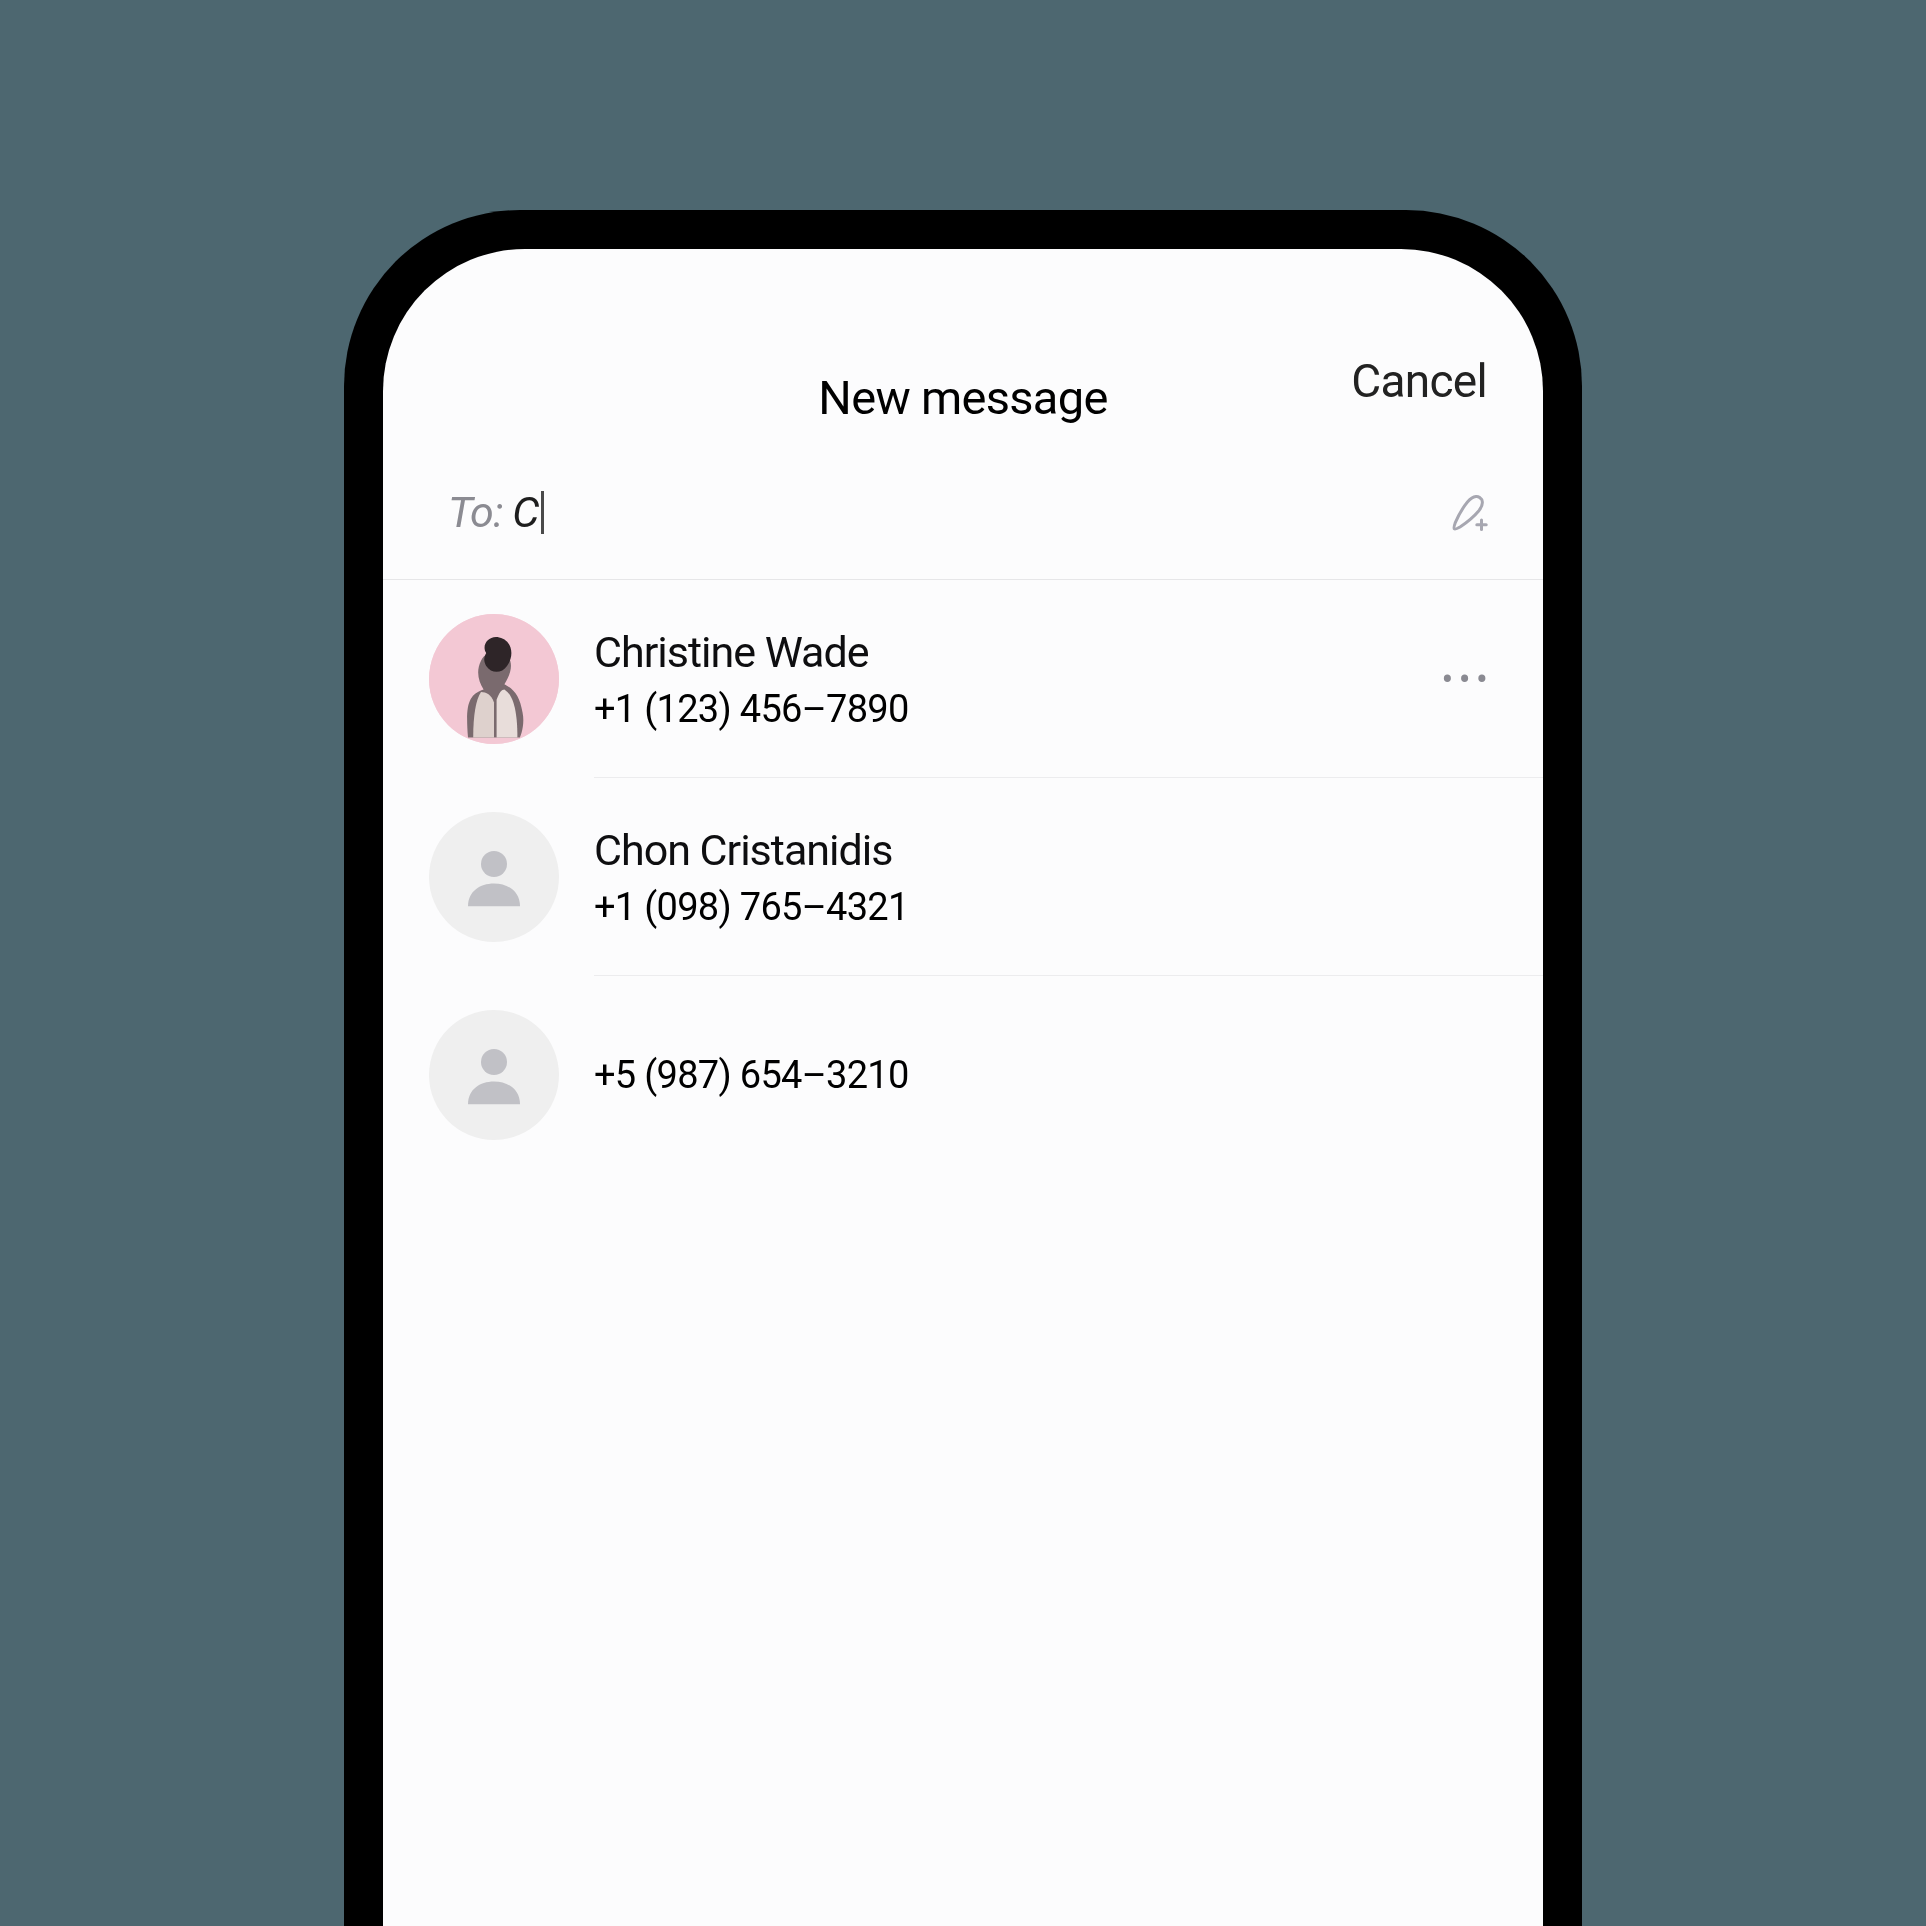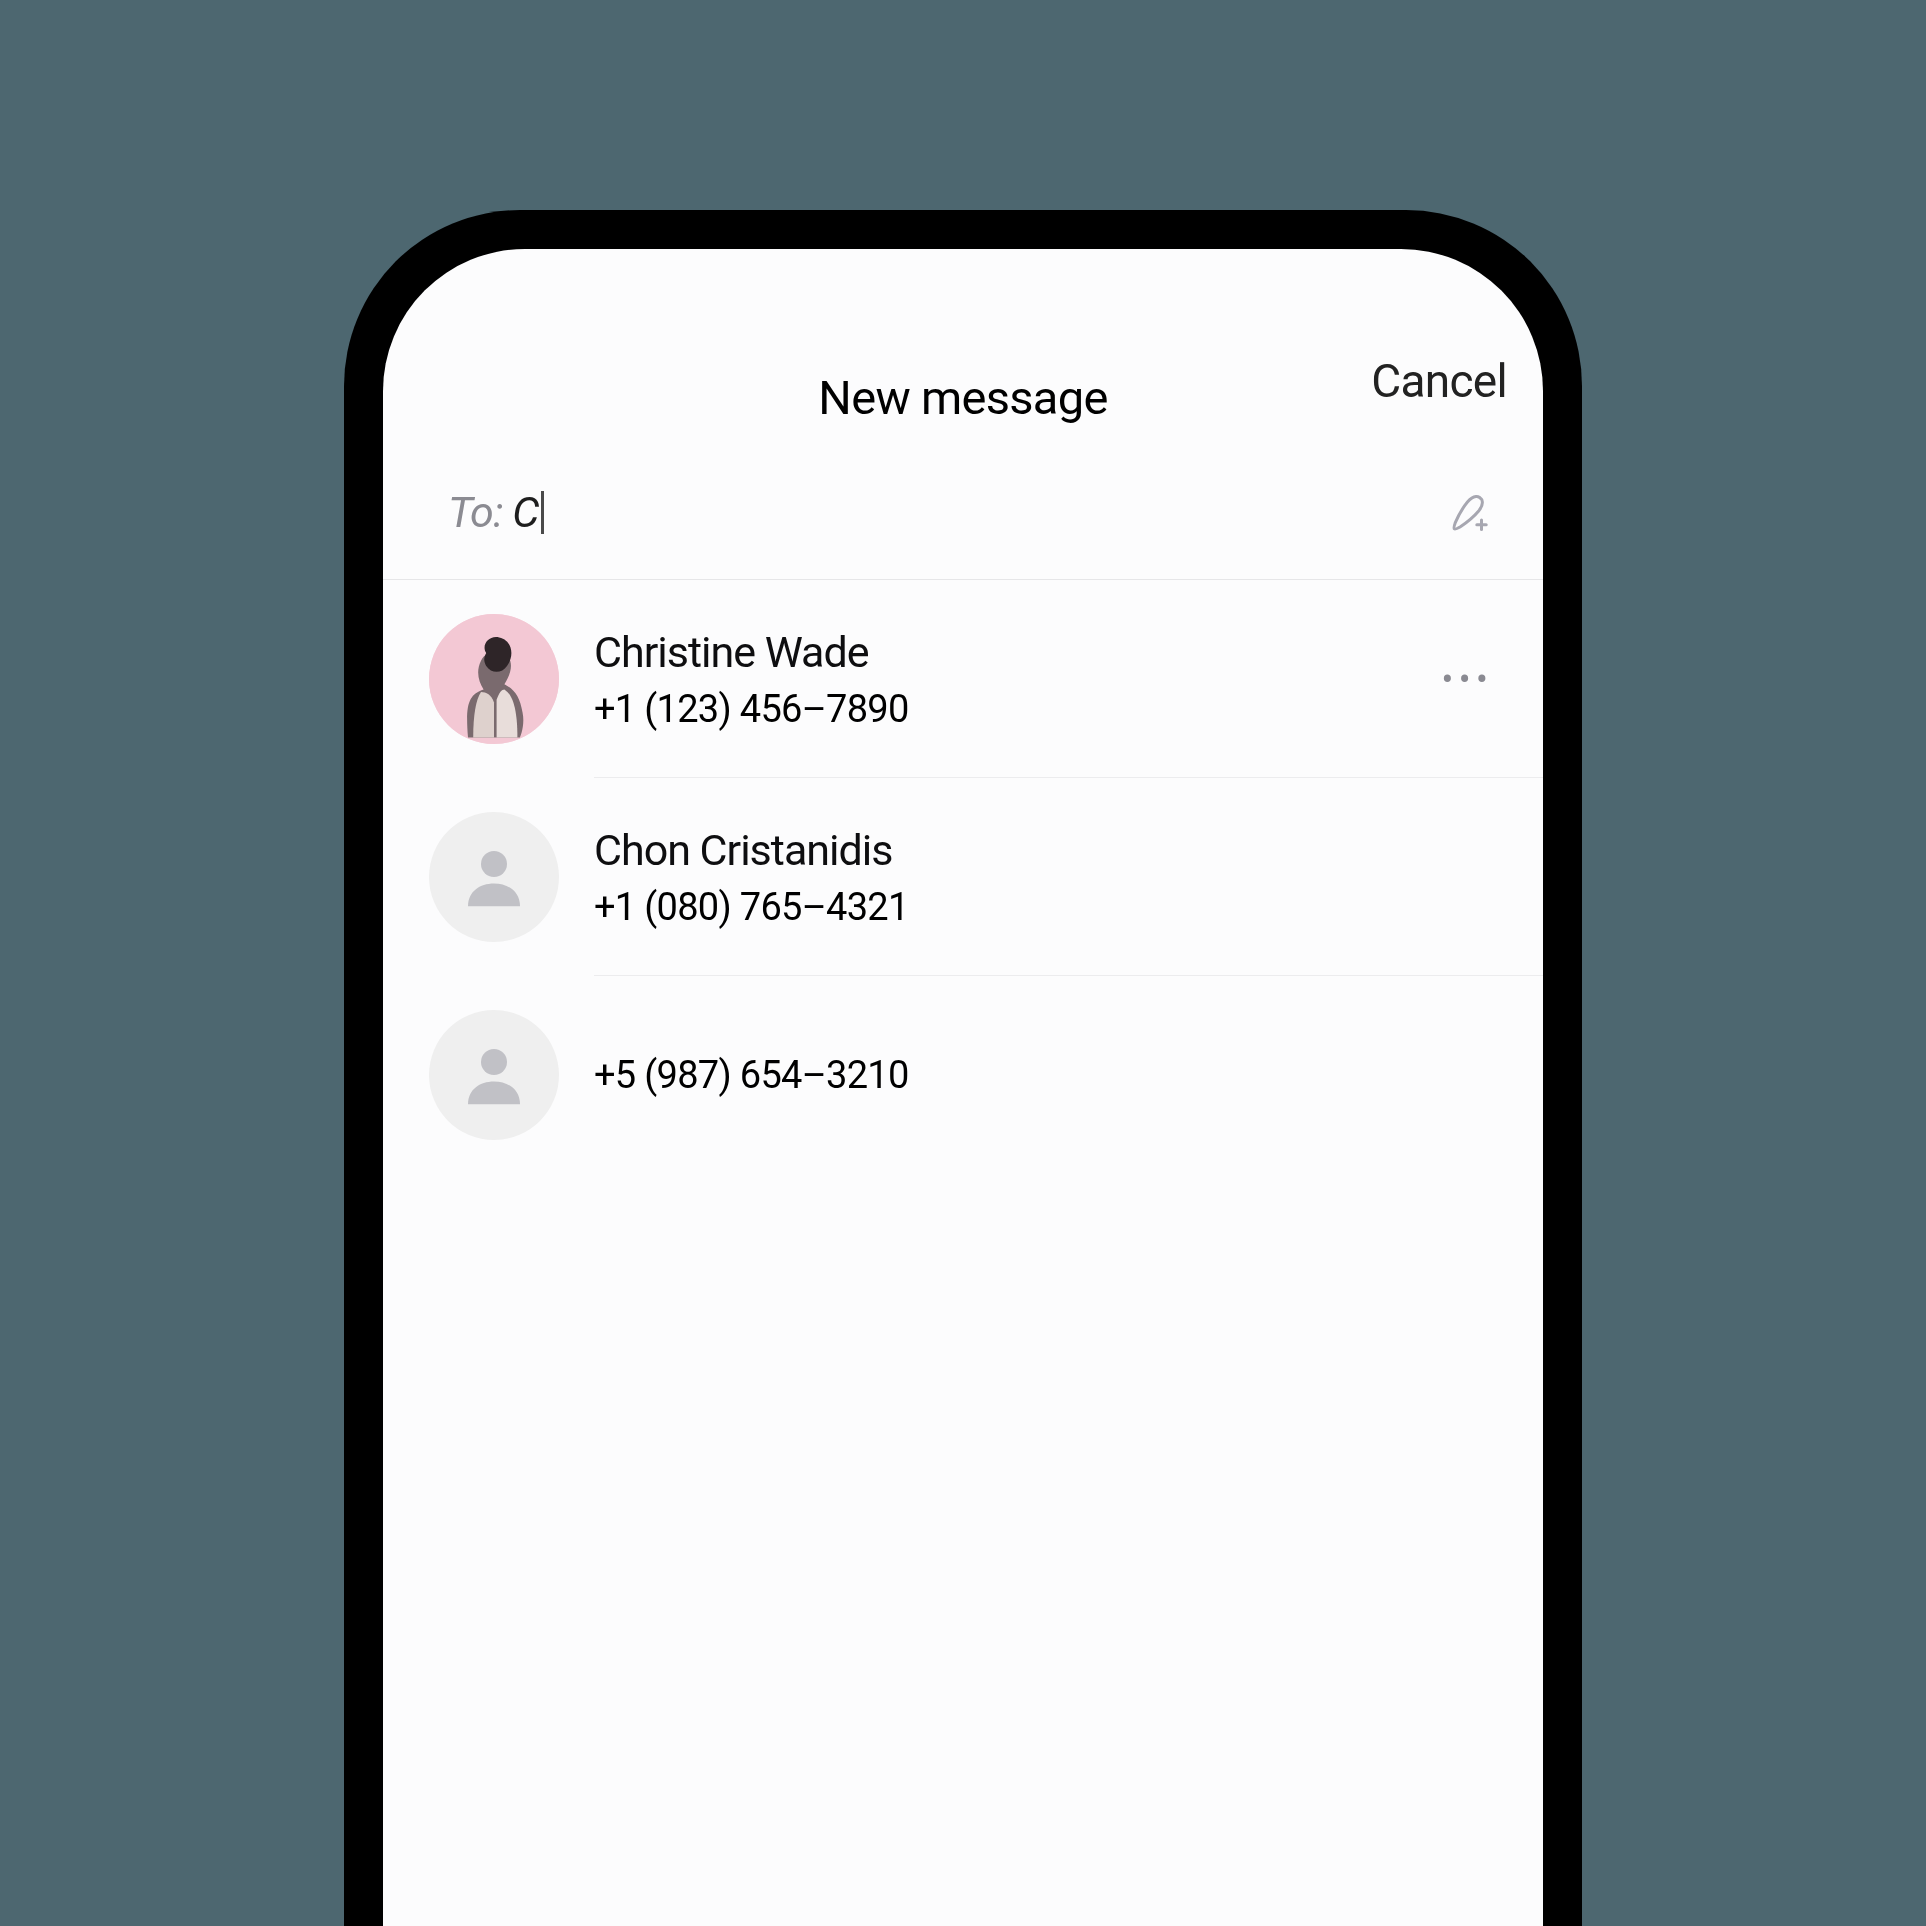--- a/index.html
+++ b/index.html
@@ -44,21 +44,21 @@
       position: relative;
     }
     .header-title {
       font-size: 47px;
       font-weight: 400;
       color: #000;
       letter-spacing: -0.7px;
     }
     .header-cancel {
       position: absolute;
-      right: 36px;
+      right: 56px;
       top: 105px;
       font-size: 46px;
       font-weight: 400;
       color: #222;
       letter-spacing: -0.7px;
     }
 
     
     .to-row {
       height: 135px;
@@ -236,21 +236,21 @@
 
       <div class="contact-row">
         <div class="avatar placeholder">
           <svg viewBox="0 0 24 24">
             <circle cx="12" cy="8" r="4"></circle>
             <path d="M4 21 C 4 16.5 7.6 14 12 14 C 16.4 14 20 16.5 20 21 Z"></path>
           </svg>
         </div>
         <div class="contact-info">
           <div class="contact-name">Chon Cristanidis</div>
-          <div class="contact-phone">+1 (080) 765–4321</div>
+          <div class="contact-phone">+1 (098) 765–4321</div>
         </div>
       </div>
 
       <div class="contact-row">
         <div class="avatar placeholder">
           <svg viewBox="0 0 24 24">
             <circle cx="12" cy="8" r="4"></circle>
             <path d="M4 21 C 4 16.5 7.6 14 12 14 C 16.4 14 20 16.5 20 21 Z"></path>
           </svg>
         </div>

